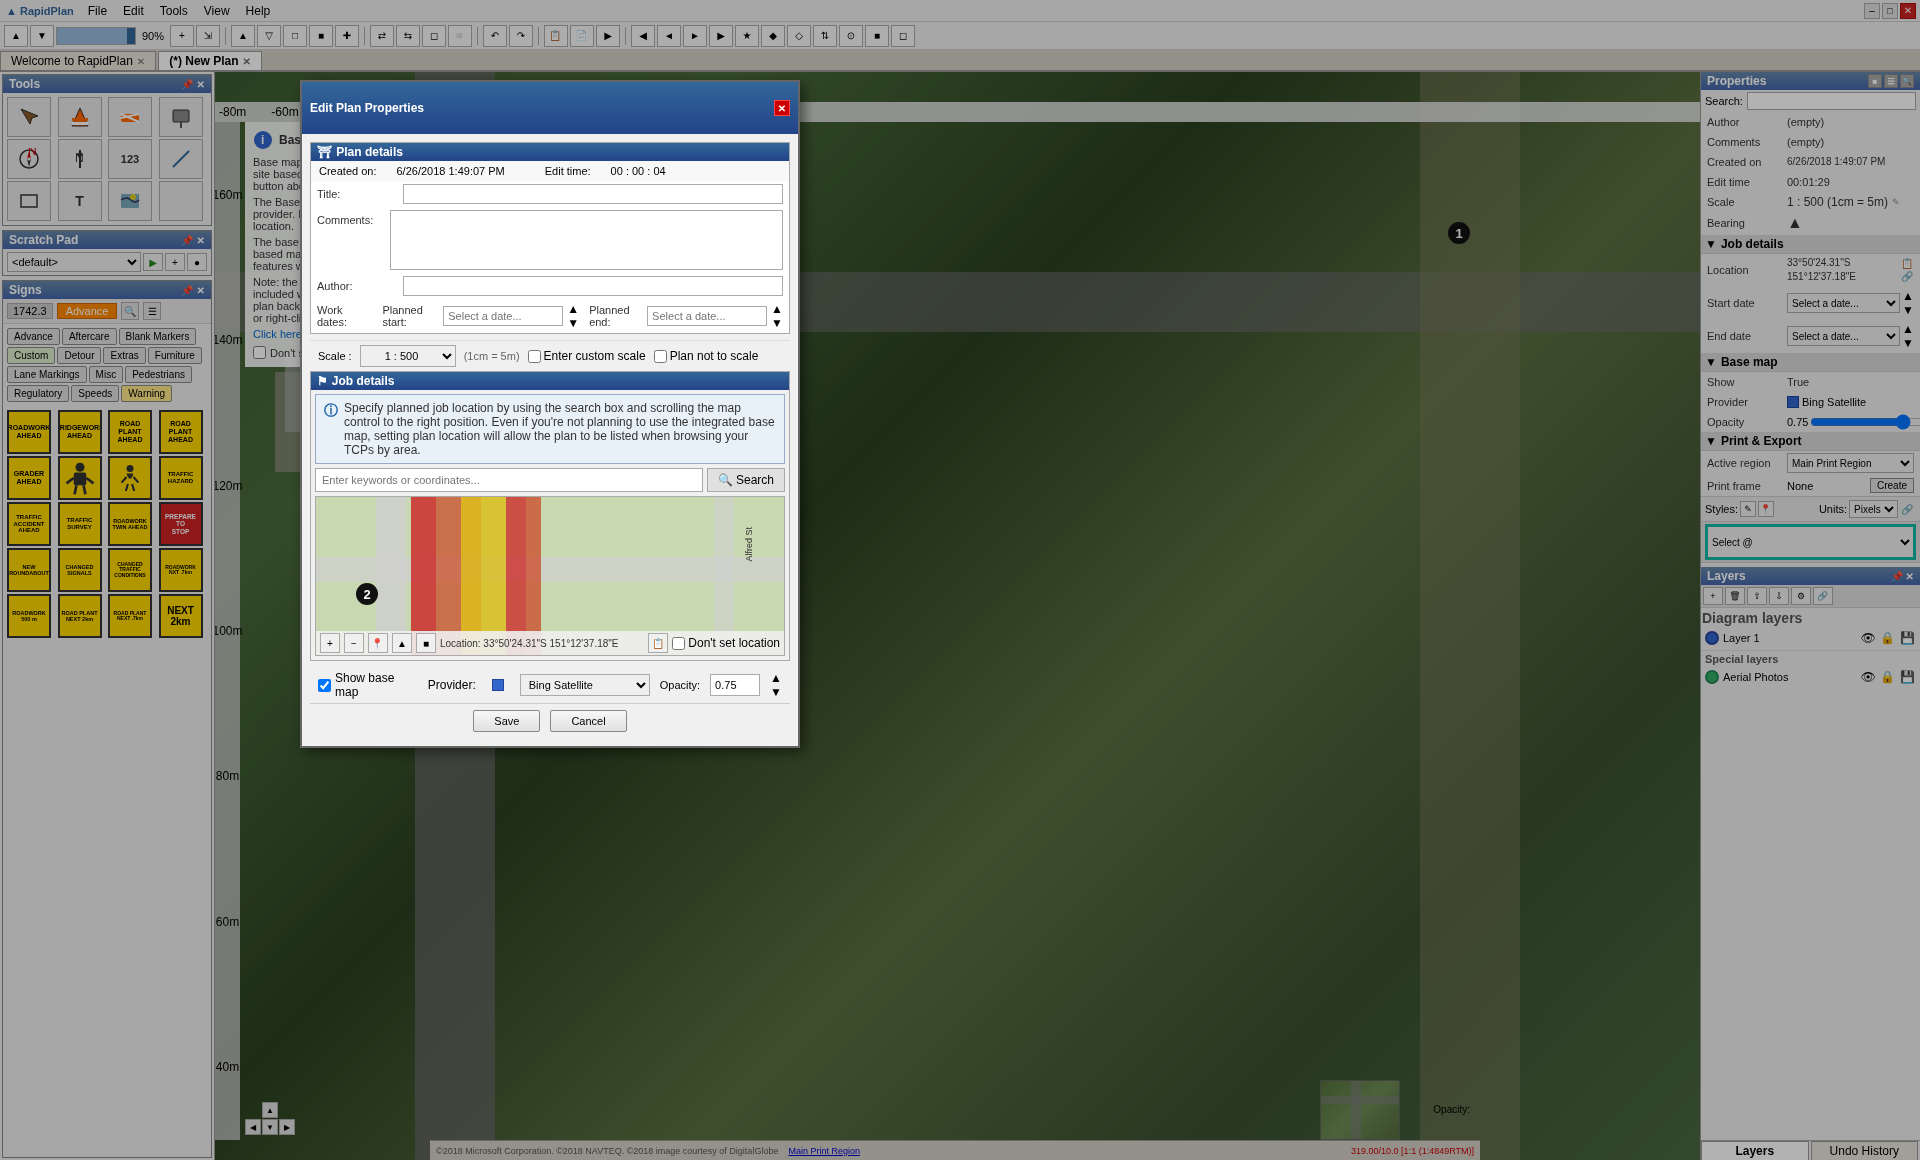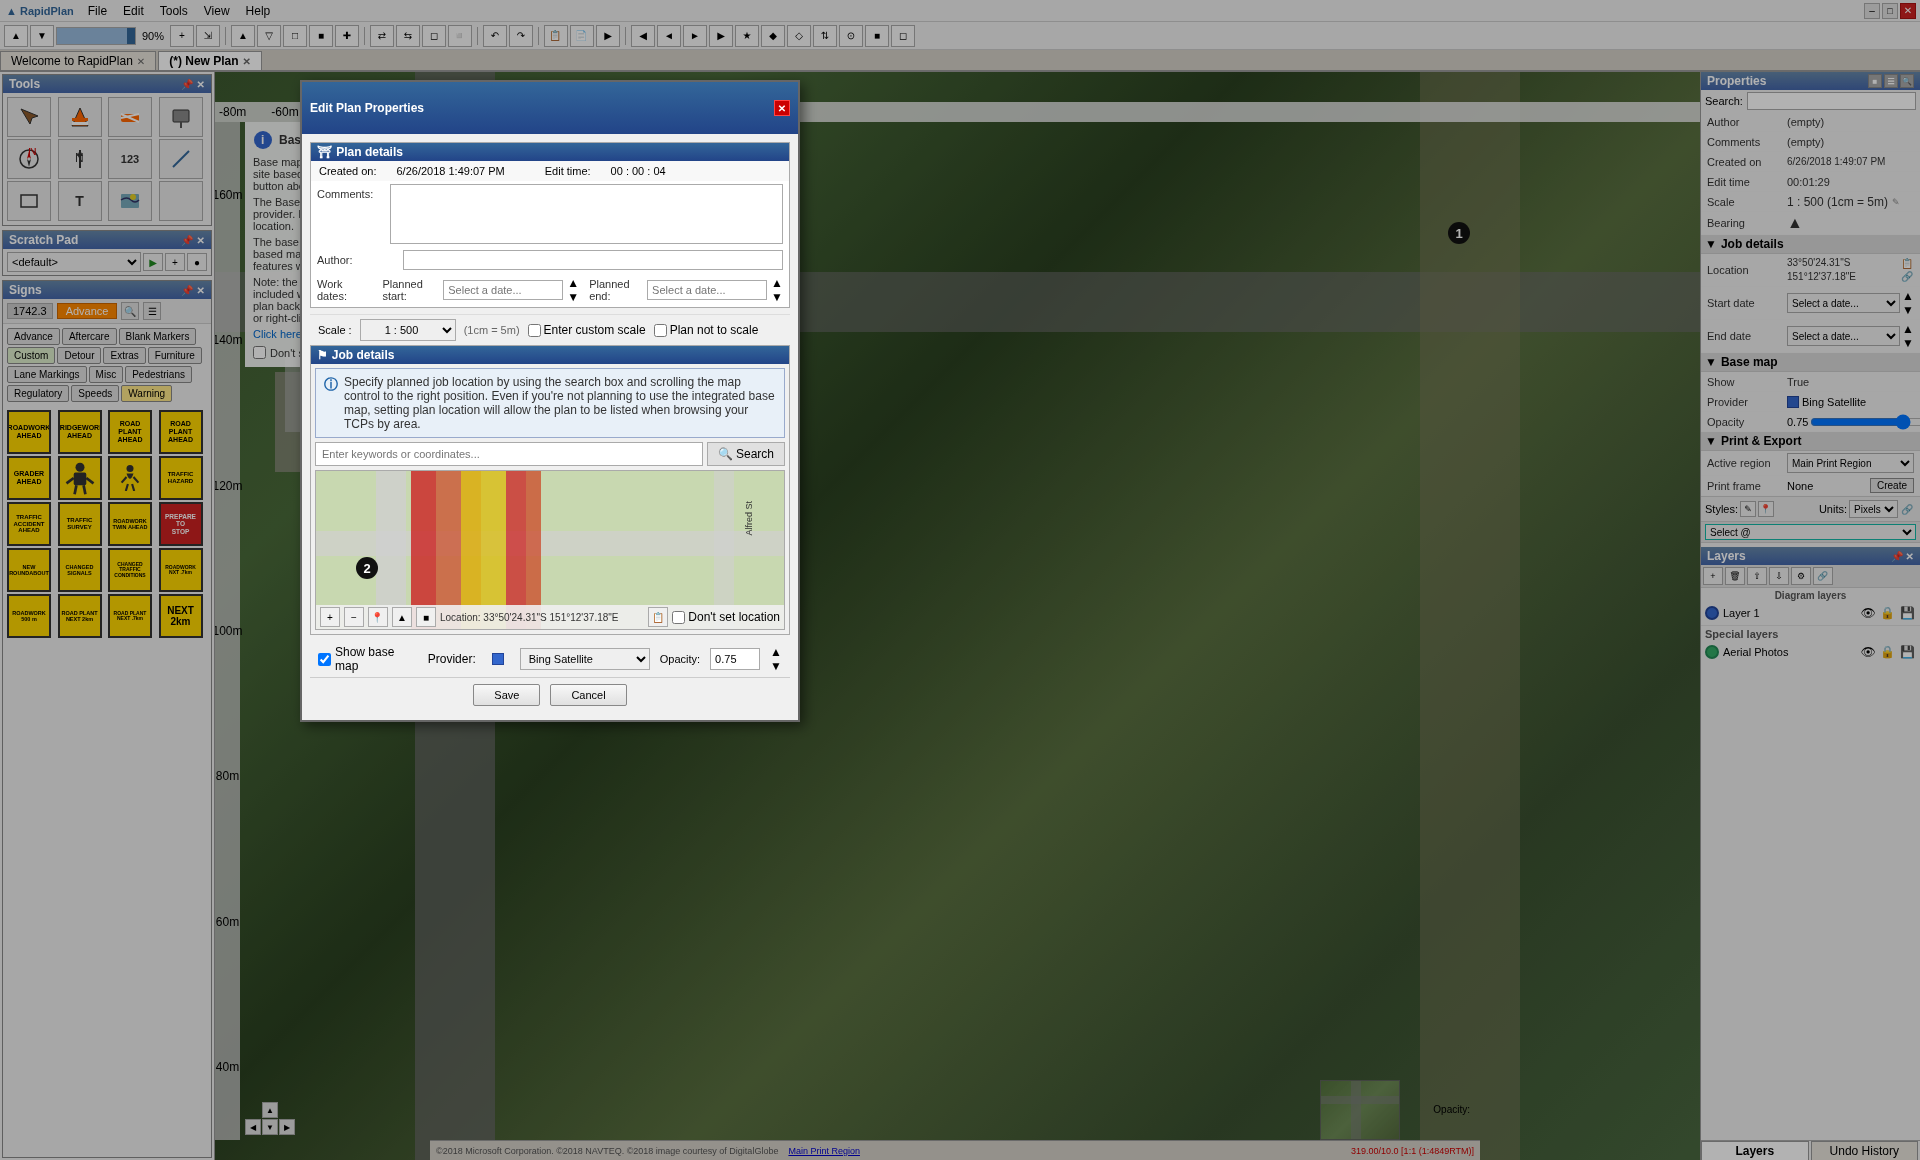--- a/index.html
+++ b/index.html
@@ -634,21 +634,21 @@
       <div style="width:16px;height:16px;background:#f0f0f0;border:1px solid #aaa;cursor:pointer;display:flex;align-items:center;justify-content:center;font-size:9px;margin-left:2px;">📍</div>
       <div style="flex:1;"></div>
       <span style="font-size:11px;">Units:</span>
       <select style="height:18px;font-size:10px;border:1px solid #aaa;margin-left:2px;">
         <option>Pixels</option>
       </select>
       <div style="width:16px;height:16px;cursor:pointer;display:flex;align-items:center;justify-content:center;font-size:10px;margin-left:2px;">🔗</div>
     </div>
 
     <div style="display:flex;align-items:center;padding:2px 4px;background:#e0e0e0;border-bottom:1px solid #ccc;">
-      <select style="flex:1;height:16px;font-size:10px;border:1px solid #14b8a6;">
+      <select style="flex:1;height:36px;font-size:10px;border:3px solid #14b8a6;">
         <option>Select @</option>
       </select>
     </div>
 
     <div class="panel-header" style="margin-top:4px;">
       <span>Layers</span>
       <div style="display:flex;gap:2px;">
         <span class="panel-header-btn">📌</span>
         <span class="panel-header-btn">✕</span>
       </div>
@@ -656,21 +656,21 @@
 
     <div class="layers-toolbar">
       <div class="lyr-btn" title="Add layer">+</div>
       <div class="lyr-btn" title="Delete">🗑</div>
       <div class="lyr-btn" title="Move up">⇧</div>
       <div class="lyr-btn" title="Move down">⇩</div>
       <div class="lyr-btn" title="Settings">⚙</div>
       <div class="lyr-btn">🔗</div>
     </div>
 
-    <div style="padding:2px 8px;font-size:10px;font-weight:bold;color:#555;text-align:center;">Diagram layers</div>
+    <div style="padding:2px 1px;font-size:14px;font-weight:bold;color:#555;">Diagram layers</div>
     <div class="layer-row">
       <div style="width:14px;height:14px;border-radius:50%;background:#3366cc;border:2px solid #224499;"></div>
       <span style="flex:1;font-size:11px;">Layer 1</span>
       <div class="layer-btn" title="Toggle visibility">👁</div>
       <div class="layer-btn" title="Lock">🔒</div>
       <div class="layer-btn" title="Export">💾</div>
     </div>
 
     <div style="padding:2px 4px;font-size:11px;font-weight:bold;color:#555;border-top:1px solid #ddd;margin-top:2px;">Special layers</div>
     <div class="layer-row">
@@ -710,20 +710,24 @@
         <span>Plan details</span>
       </div>
 
       <div style="display:flex;align-items:center;padding:4px 8px;gap:20px;background:#f8f8f8;">
         <span style="font-size:11px;">Created on:</span>
         <span style="font-size:11px;">6/26/2018 1:49:07 PM</span>
         <span style="font-size:11px;margin-left:20px;">Edit time:</span>
         <span style="font-size:11px;">00 : 00 : 04</span>
       </div>
 
+      <div class="form-row">
+        <label class="form-label">Title:</label>
+        <input type="text" class="form-input" value="" style="">
+      </div>
 
       <div class="form-row" style="align-items:flex-start;">
         <label class="form-label" style="margin-top:4px;">Comments:</label>
         <textarea class="form-textarea" style=""></textarea>
       </div>
 
       <div class="form-row">
         <label class="form-label">Author:</label>
         <input type="text" class="form-input" value="" style="">
       </div>

